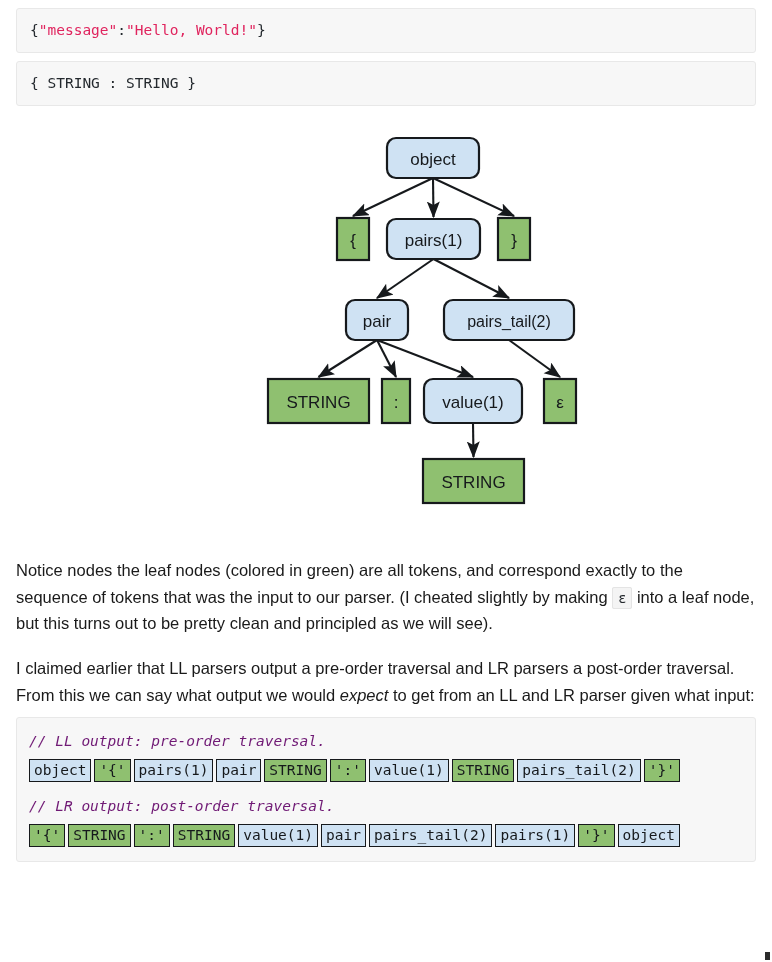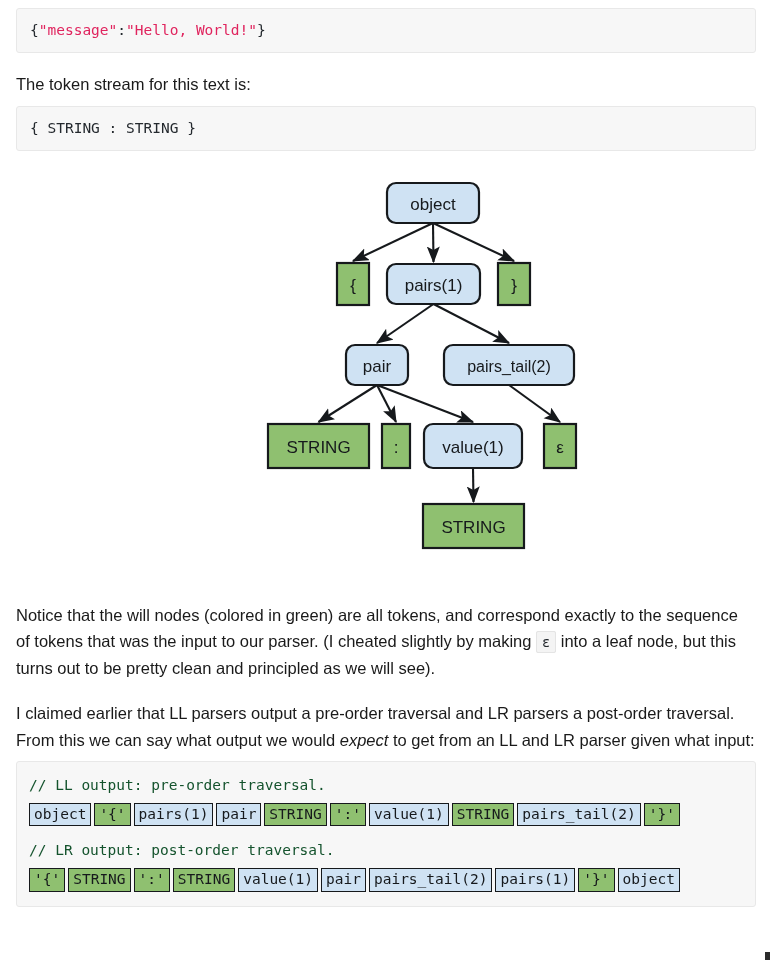--- a/index.html
+++ b/index.html
@@ -95,41 +95,41 @@
     margin: 1px 3px 1px 0;
     border: 1px solid #16191c;
     color: #16191c;
     vertical-align: middle;
     white-space: pre;
   }
   .tok.nonterm { background: #cfe2f3; }
   .tok.term { background: #8fc070; }
   .comment-line {
     display: block;
-    color: #14532d;
+    color: #701a75;
     margin-bottom: 1px;
+    font-style: italic;
   }
   .blank-line { display: block; height: 9px; }
   .corner-mark {
     position: absolute;
     right: 2px;
     bottom: 2px;
     width: 5px;
     height: 8px;
     background: #2b2b2b;
   }
 </style>
 </head>
 <body>
 
 <div class="page">
 
   <pre class="codeblock"><span><span class="plain">{</span><span class="str">"message"</span><span class="plain">:</span><span class="str">"Hello, World!"</span><span class="plain">}</span></span></pre>
 
-  <p class="para">The token stream for this text is:</p>
 
   <pre class="codeblock"><span>{ STRING : STRING }</span></pre>
 
 
   <div class="tree-wrap">
     <svg class="tree" width="740" height="420" viewBox="-16 215 740 420">
       <defs>
         <marker id="arrowhead" markerWidth="9" markerHeight="9" refX="7.4" refY="3.1" orient="auto" markerUnits="strokeWidth">
           <path d="M0,0 L8,3.1 L0,6.2 L1.7,3.1 z" fill="#16191c"></path>
         </marker>
@@ -188,21 +188,21 @@
             <text x="528" y="497" class="node-label">ε</text>
           </g>
           <g>
             <rect x="391" y="554" width="101" height="44" class="t-box"></rect>
             <text x="441.5" y="577" class="node-label">STRING</text>
           </g>
         </g>
     </svg>
   </div>
 
-  <p class="para tight"><span>Notice that the will nodes (colored in green) are all tokens, and correspond exactly to the sequence of tokens that was the input to our parser. (I cheated slightly by making</span> <code class="inline">ε</code> <span>into a leaf node, but this turns out to be pretty clean and principled as we will see).</span></p>
+  <p class="para tight"><span>Notice nodes the leaf nodes (colored in green) are all tokens, and correspond exactly to the sequence of tokens that was the input to our parser. (I cheated slightly by making</span> <code class="inline">ε</code> <span>into a leaf node, but this turns out to be pretty clean and principled as we will see).</span></p>
 
   <p class="para"><span>I claimed earlier that LL parsers output a pre-order traversal and LR parsers a post-order traversal. From this we can say what output we would</span> <em>expect</em> <span>to get from an LL and LR parser given what input:</span></p>
 
   <pre class="codeblock tokens"><span class="comment-line">// LL output: pre-order traversal.</span><span id="ll-tokens"><span class="tok nonterm">object</span><span class="tok term">'{'</span><span class="tok nonterm">pairs(1)</span><span class="tok nonterm">pair</span><span class="tok term">STRING</span><span class="tok term">':'</span><span class="tok nonterm">value(1)</span><span class="tok term">STRING</span><span class="tok nonterm">pairs_tail(2)</span><span class="tok term">'}'</span></span><span class="blank-line"></span><span class="comment-line">// LR output: post-order traversal.</span><span id="lr-tokens"><span class="tok term">'{'</span><span class="tok term">STRING</span><span class="tok term">':'</span><span class="tok term">STRING</span><span class="tok nonterm">value(1)</span><span class="tok nonterm">pair</span><span class="tok nonterm">pairs_tail(2)</span><span class="tok nonterm">pairs(1)</span><span class="tok term">'}'</span><span class="tok nonterm">object</span></span></pre>
 
 </div>
 
 <div class="corner-mark"></div>
 
 </body></html>

